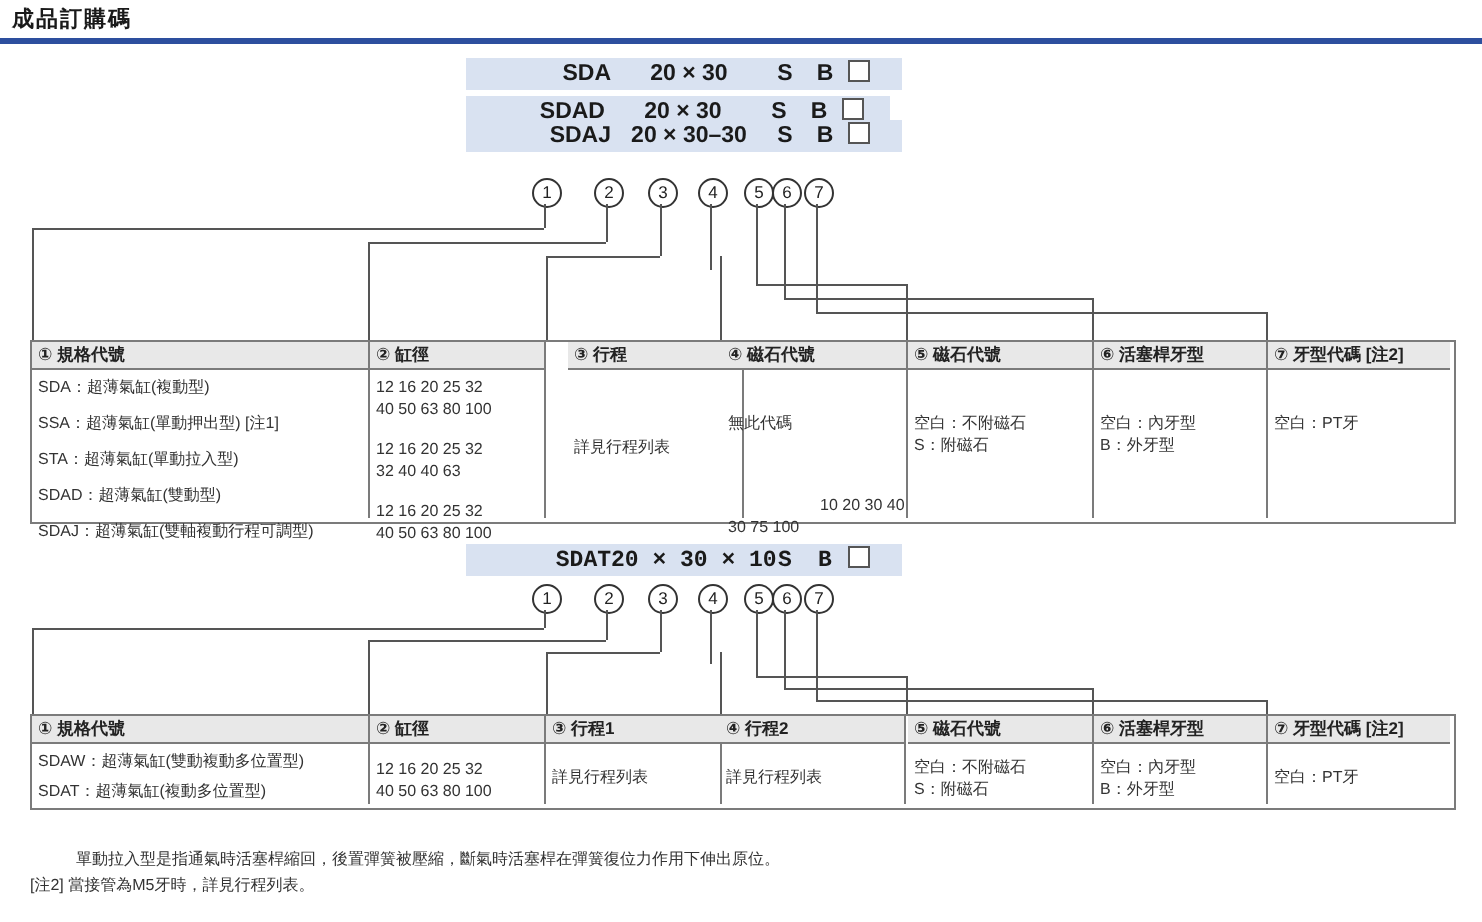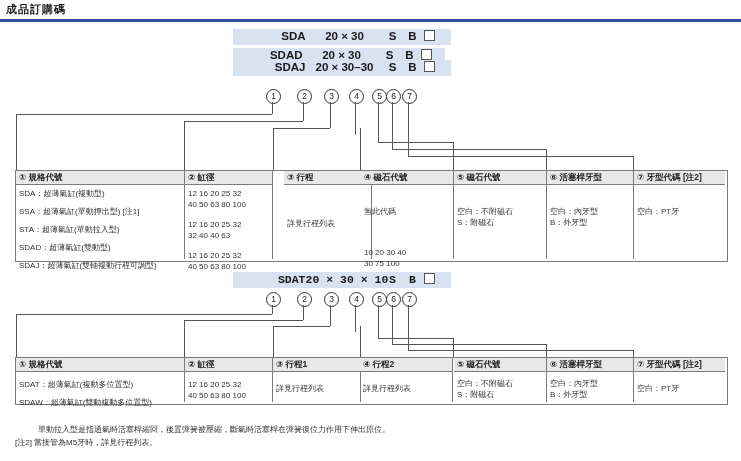--- a/index.html
+++ b/index.html
@@ -181,21 +181,21 @@
       <div class="chead">③ 行程</div>
       <div class="cbody center">
         <div class="ln">詳見行程列表</div>
       </div>
     </div>
 
     <div class="cell" style="left:345px;top:0;width:93px;height:88px;">
       <div class="chead">④ 磁石代號</div>
       <div class="cbody">
         <div class="ln" style="margin-top:18px;">無此代碼</div>
-        <div class="ln" style="margin-top:30px;">10 20 30 40</div>
+        <div class="ln" style="margin-top:30px;margin-left:46px;">10 20 30 40</div>
         <div class="ln">30 75 100</div>
       </div>
     </div>
 
     <div class="cell" style="left:438px;top:0;width:93px;height:88px;">
       <div class="chead">⑤ 磁石代號</div>
       <div class="cbody">
         <div class="ln" style="margin-top:18px;">空白：不附磁石</div>
         <div class="ln">S：附磁石</div>
       </div>
@@ -257,22 +257,22 @@
   <div class="vl" style="left:546px;top:344px;height:14px;"></div>
 
   <div class="hl" style="left:408px;top:350px;width:225px;"></div>
   <div class="vl" style="left:633px;top:350px;height:8px;"></div>
 
   <div class="tbl" style="left:15px;top:357px;width:711px;height:46px;">
 
     <div class="cell" style="left:0;top:0;width:169px;height:44px;">
       <div class="chead">① 規格代號</div>
       <div class="cbody">
+        <div class="ln">SDAW：超薄氣缸(雙動複動多位置型)</div>
         <div class="ln" style="margin-top:4px;margin-bottom:7px;">SDAT：超薄氣缸(複動多位置型)</div>
-        <div class="ln">SDAW：超薄氣缸(雙動複動多位置型)</div>
       </div>
     </div>
 
     <div class="cell" style="left:169px;top:0;width:88px;height:44px;">
       <div class="chead">② 缸徑</div>
       <div class="cbody">
         <div class="ln" style="margin-top:4px;">12 16  20  25  32</div>
         <div class="ln">40 50  63  80 100</div>
       </div>
     </div>

